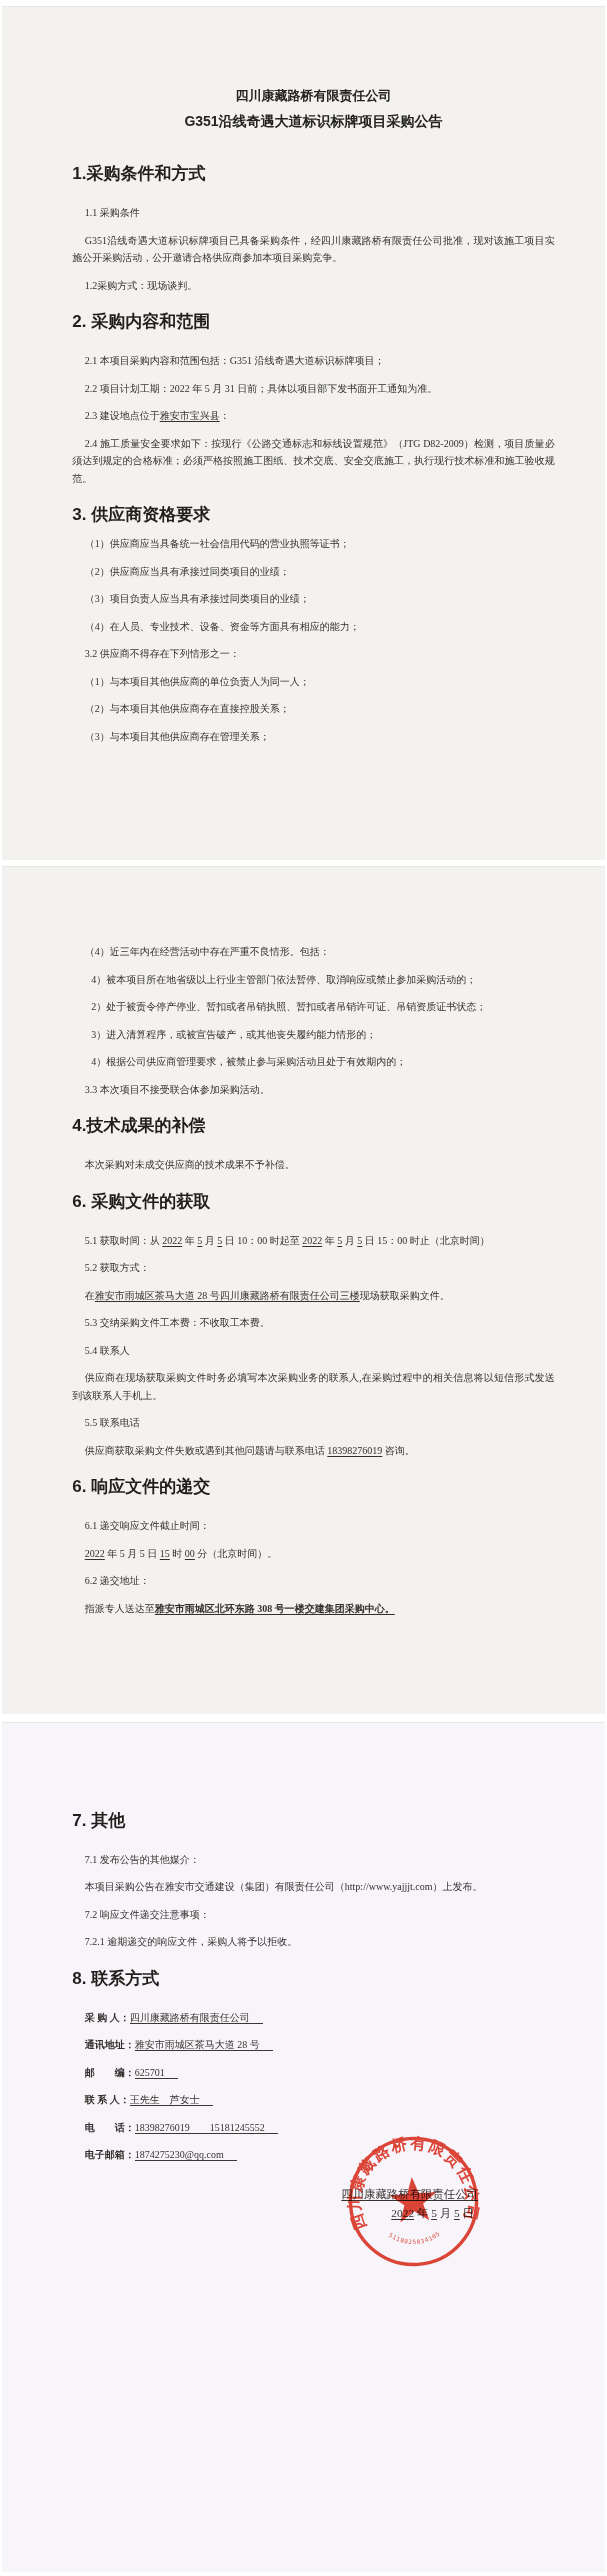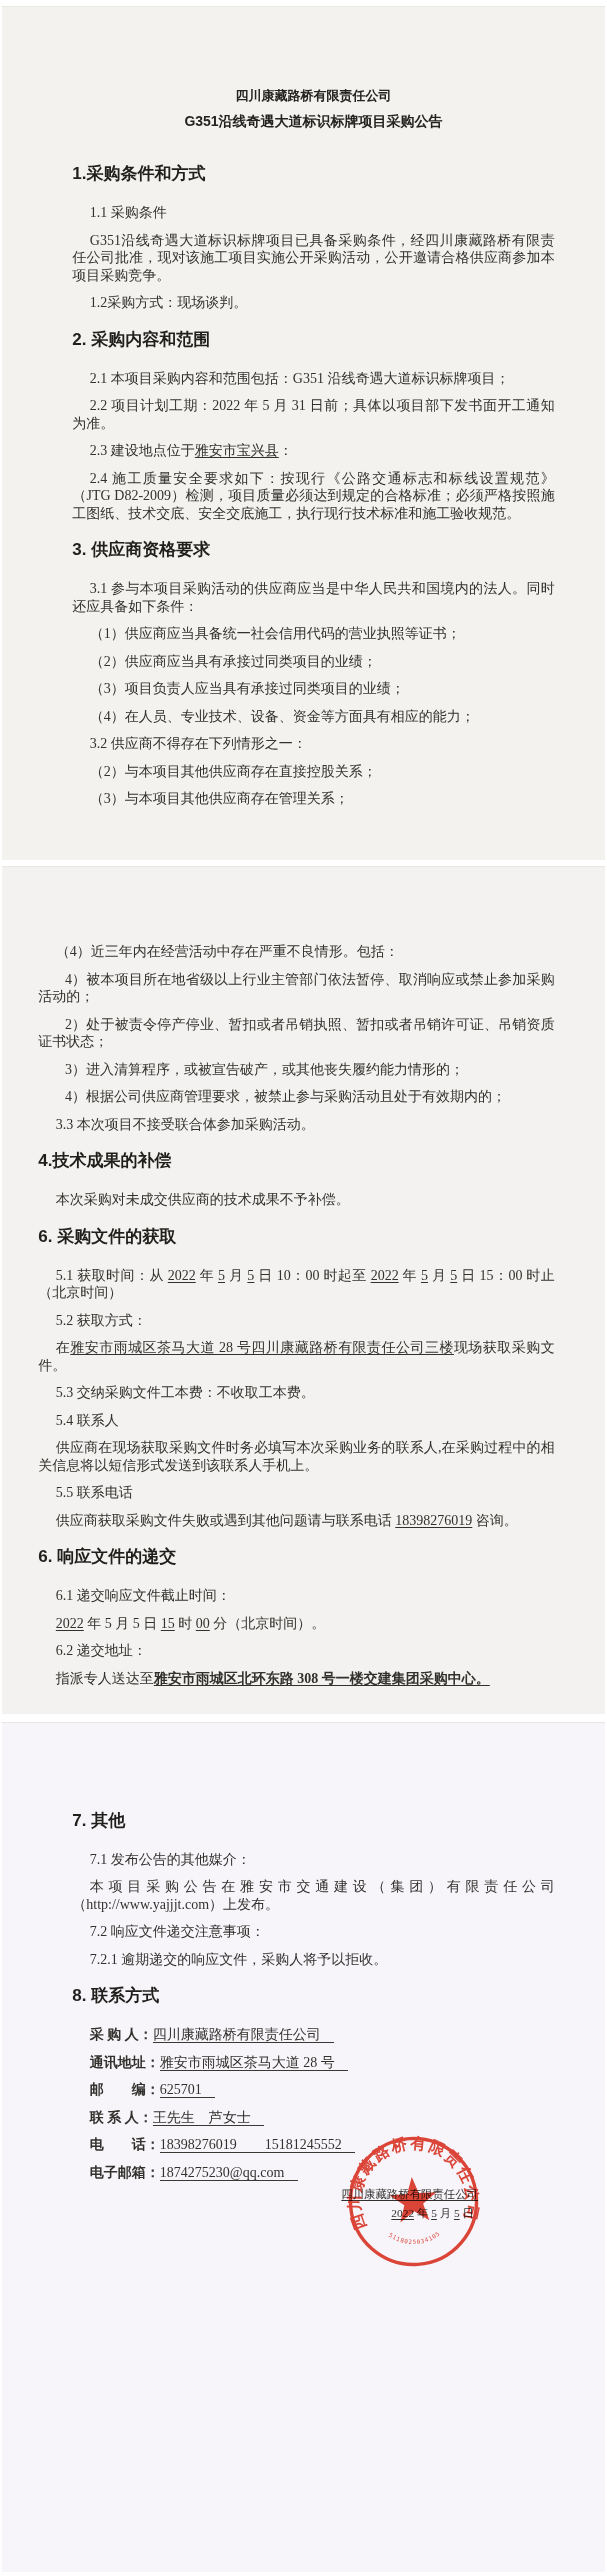--- a/index.html
+++ b/index.html
@@ -1,25 +1,25 @@
 <!DOCTYPE html>
 <html style="font-size:12px"><head>
 <meta charset="utf-8">
 <style>
   html,body{margin:0;padding:0;background:#ffffff;}
   body{width:607px;font-family:"Liberation Serif","DejaVu Serif",serif;color:#33312d;}
   .page{box-sizing:border-box;overflow:hidden;border-top:1.5px solid #e9e7e2;}
   .page1{height:854px;margin:6px 2.3px 0 2.3px;background:#f3f2ef;padding:80px 50px 0 70px;}
-  .page2{height:848px;margin:6px 2.3px 0 2.3px;background:#f3f2f0;padding:76px 50px 0 36px;}
+  .page2{height:848px;margin:6px 2.3px 0 2.3px;background:#f3f2f0;padding:76px 50px 0 70px;}
   .page3{height:850px;margin:7.6px 2.3px 0 2.3px;background:#f7f5fa;padding:80px 50px 0 70px;position:relative;}
   .title{text-align:center;font-family:"Liberation Sans","DejaVu Sans",sans-serif;font-weight:bold;font-size:13px;line-height:18px;color:#24231f;}
   .title2{font-size:14px;line-height:20px;margin-top:6px;}
   .h{font-family:"Liberation Sans","DejaVu Sans",sans-serif;font-weight:bold;font-size:17px;line-height:20px;margin-top:18px;color:#211f1c;}
   .h1m{margin-top:33px;}
-  .p{font-size:14px;line-height:17.5px;margin-top:10px;text-align:justify;}
+  .p{font-size:10px;line-height:17.5px;margin-top:10px;text-align:justify;}
   .sp{margin-top:20px;}
   .ind{text-indent:1.25em;}
   .ind2{text-indent:1.9em;}
   .u{text-decoration:underline;text-underline-offset:2.3px;}
   .b{font-weight:bold;text-decoration:underline;}
   .row .lbl{font-weight:bold;}
   .row .val{border-bottom:0.8px solid #3a3833;padding-right:13.7px;}
   .sig-company{position:absolute;left:339px;top:463px;font-size:11.4px;line-height:16.7px;}
   .sig-date{position:absolute;left:389px;top:482px;font-size:11.4px;line-height:16.7px;}
   .seal{position:absolute;left:343px;top:410px;mix-blend-mode:multiply;opacity:.93;transform:rotate(-4deg);}
@@ -38,26 +38,26 @@
   <div class="p ind">G351沿线奇遇大道标识标牌项目已具备采购条件，经四川康藏路桥有限责任公司批准，现对该施工项目实施公开采购活动，公开邀请合格供应商参加本项目采购竞争。</div>
   <div class="p ind">1.2采购方式：现场谈判。</div>
 
   <div class="h">2. 采购内容和范围</div>
   <div class="p ind sp">2.1 本项目采购内容和范围包括：G351 沿线奇遇大道标识标牌项目；</div>
   <div class="p ind">2.2 项目计划工期：2022 年 5 月 31 日前；具体以项目部下发书面开工通知为准。</div>
   <div class="p ind"><span>2.3 建设地点位于</span><span class="u">雅安市宝兴县</span><span>：</span></div>
   <div class="p ind">2.4 施工质量安全要求如下：按现行《公路交通标志和标线设置规范》（JTG D82-2009）检测，项目质量必须达到规定的合格标准；必须严格按照施工图纸、技术交底、安全交底施工，执行现行技术标准和施工验收规范。</div>
 
   <div class="h">3.  供应商资格要求</div>
-  <div class="p ind sp">3.1 参与本项目采购活动的供应商应当是中华人民共和国境内的法人。同时还应具备如下条件：</div>
   <div class="p ind">（1）供应商应当具备统一社会信用代码的营业执照等证书；</div>
   <div class="p ind">（2）供应商应当具有承接过同类项目的业绩；</div>
   <div class="p ind">（3）项目负责人应当具有承接过同类项目的业绩；</div>
   <div class="p ind">（4）在人员、专业技术、设备、资金等方面具有相应的能力；</div>
   <div class="p ind">3.2 供应商不得存在下列情形之一：</div>
+  <div class="p ind">（1）与本项目其他供应商的单位负责人为同一人；</div>
   <div class="p ind">（2）与本项目其他供应商存在直接控股关系；</div>
   <div class="p ind">（3）与本项目其他供应商存在管理关系；</div>
 </div>
 
 <div class="page page2">
   <div class="p ind" style="margin-top:0;">（4）近三年内在经营活动中存在严重不良情形。包括：</div>
   <div class="p ind2">4）被本项目所在地省级以上行业主管部门依法暂停、取消响应或禁止参加采购活动的；</div>
   <div class="p ind2">2）处于被责令停产停业、暂扣或者吊销执照、暂扣或者吊销许可证、吊销资质证书状态；</div>
   <div class="p ind2">3）进入清算程序，或被宣告破产，或其他丧失履约能力情形的；</div>
   <div class="p ind2">4）根据公司供应商管理要求，被禁止参与采购活动且处于有效期内的；</div>

